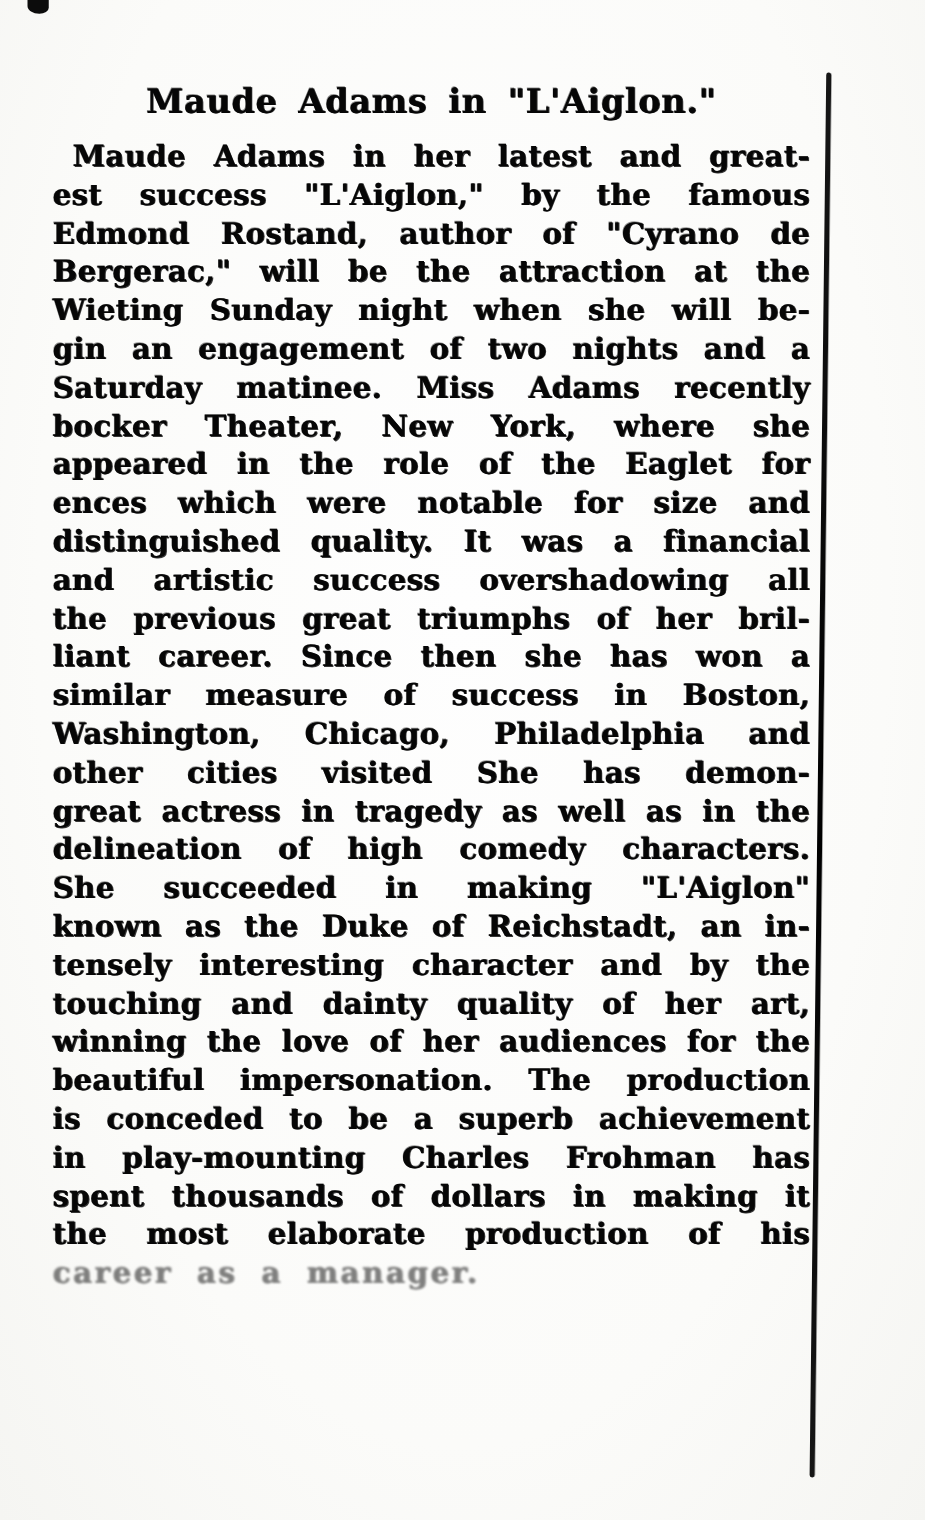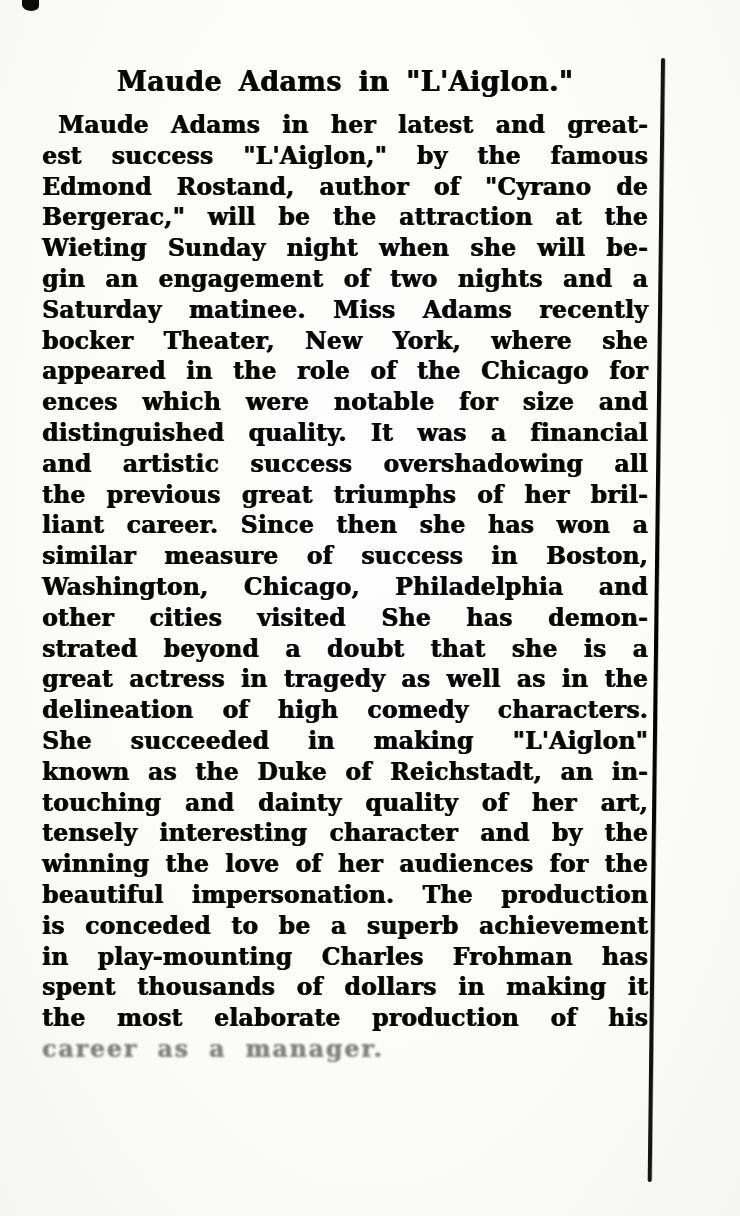--- a/index.html
+++ b/index.html
@@ -74,36 +74,35 @@
     <h1 class="title">Maude Adams in "L'Aiglon."</h1>
     <div class="body">
         <div class="body-line">Maude Adams in her latest and great-</div>
         <div class="body-line">est success "L'Aiglon," by the famous</div>
         <div class="body-line">Edmond Rostand, author of "Cyrano de</div>
         <div class="body-line">Bergerac," will be the attraction at the</div>
         <div class="body-line">Wieting Sunday night when she will be-</div>
         <div class="body-line">gin an engagement of two nights and a</div>
         <div class="body-line">Saturday matinee. Miss Adams recently</div>
         <div class="body-line">bocker Theater, New York, where she</div>
-        <div class="body-line">appeared in the role of the Chicago for</div>
+        <div class="body-line">appeared in the role of the Eaglet for</div>
         <div class="body-line">ences which were notable for size and</div>
         <div class="body-line">distinguished quality. It was a financial</div>
         <div class="body-line">and artistic success overshadowing all</div>
         <div class="body-line">the previous great triumphs of her bril-</div>
         <div class="body-line">liant career. Since then she has won a</div>
         <div class="body-line">similar measure of success in Boston,</div>
         <div class="body-line">Washington, Chicago, Philadelphia and</div>
         <div class="body-line">other cities visited She has demon-</div>
-        <div class="body-line">strated beyond a doubt that she is a</div>
         <div class="body-line">great actress in tragedy as well as in the</div>
         <div class="body-line">delineation of high comedy characters.</div>
         <div class="body-line">She succeeded in making "L'Aiglon"</div>
         <div class="body-line">known as the Duke of Reichstadt, an in-</div>
+        <div class="body-line">tensely interesting character and by the</div>
         <div class="body-line">touching and dainty quality of her art,</div>
-        <div class="body-line">tensely interesting character and by the</div>
         <div class="body-line">winning the love of her audiences for the</div>
         <div class="body-line">beautiful impersonation. The production</div>
         <div class="body-line">is conceded to be a superb achievement</div>
         <div class="body-line">in play-mounting Charles Frohman has</div>
         <div class="body-line">spent thousands of dollars in making it</div>
         <div class="body-line">the most elaborate production of his</div>
         <div class="body-line">career as a manager.</div>
       </div>
   </article>
 </div>

